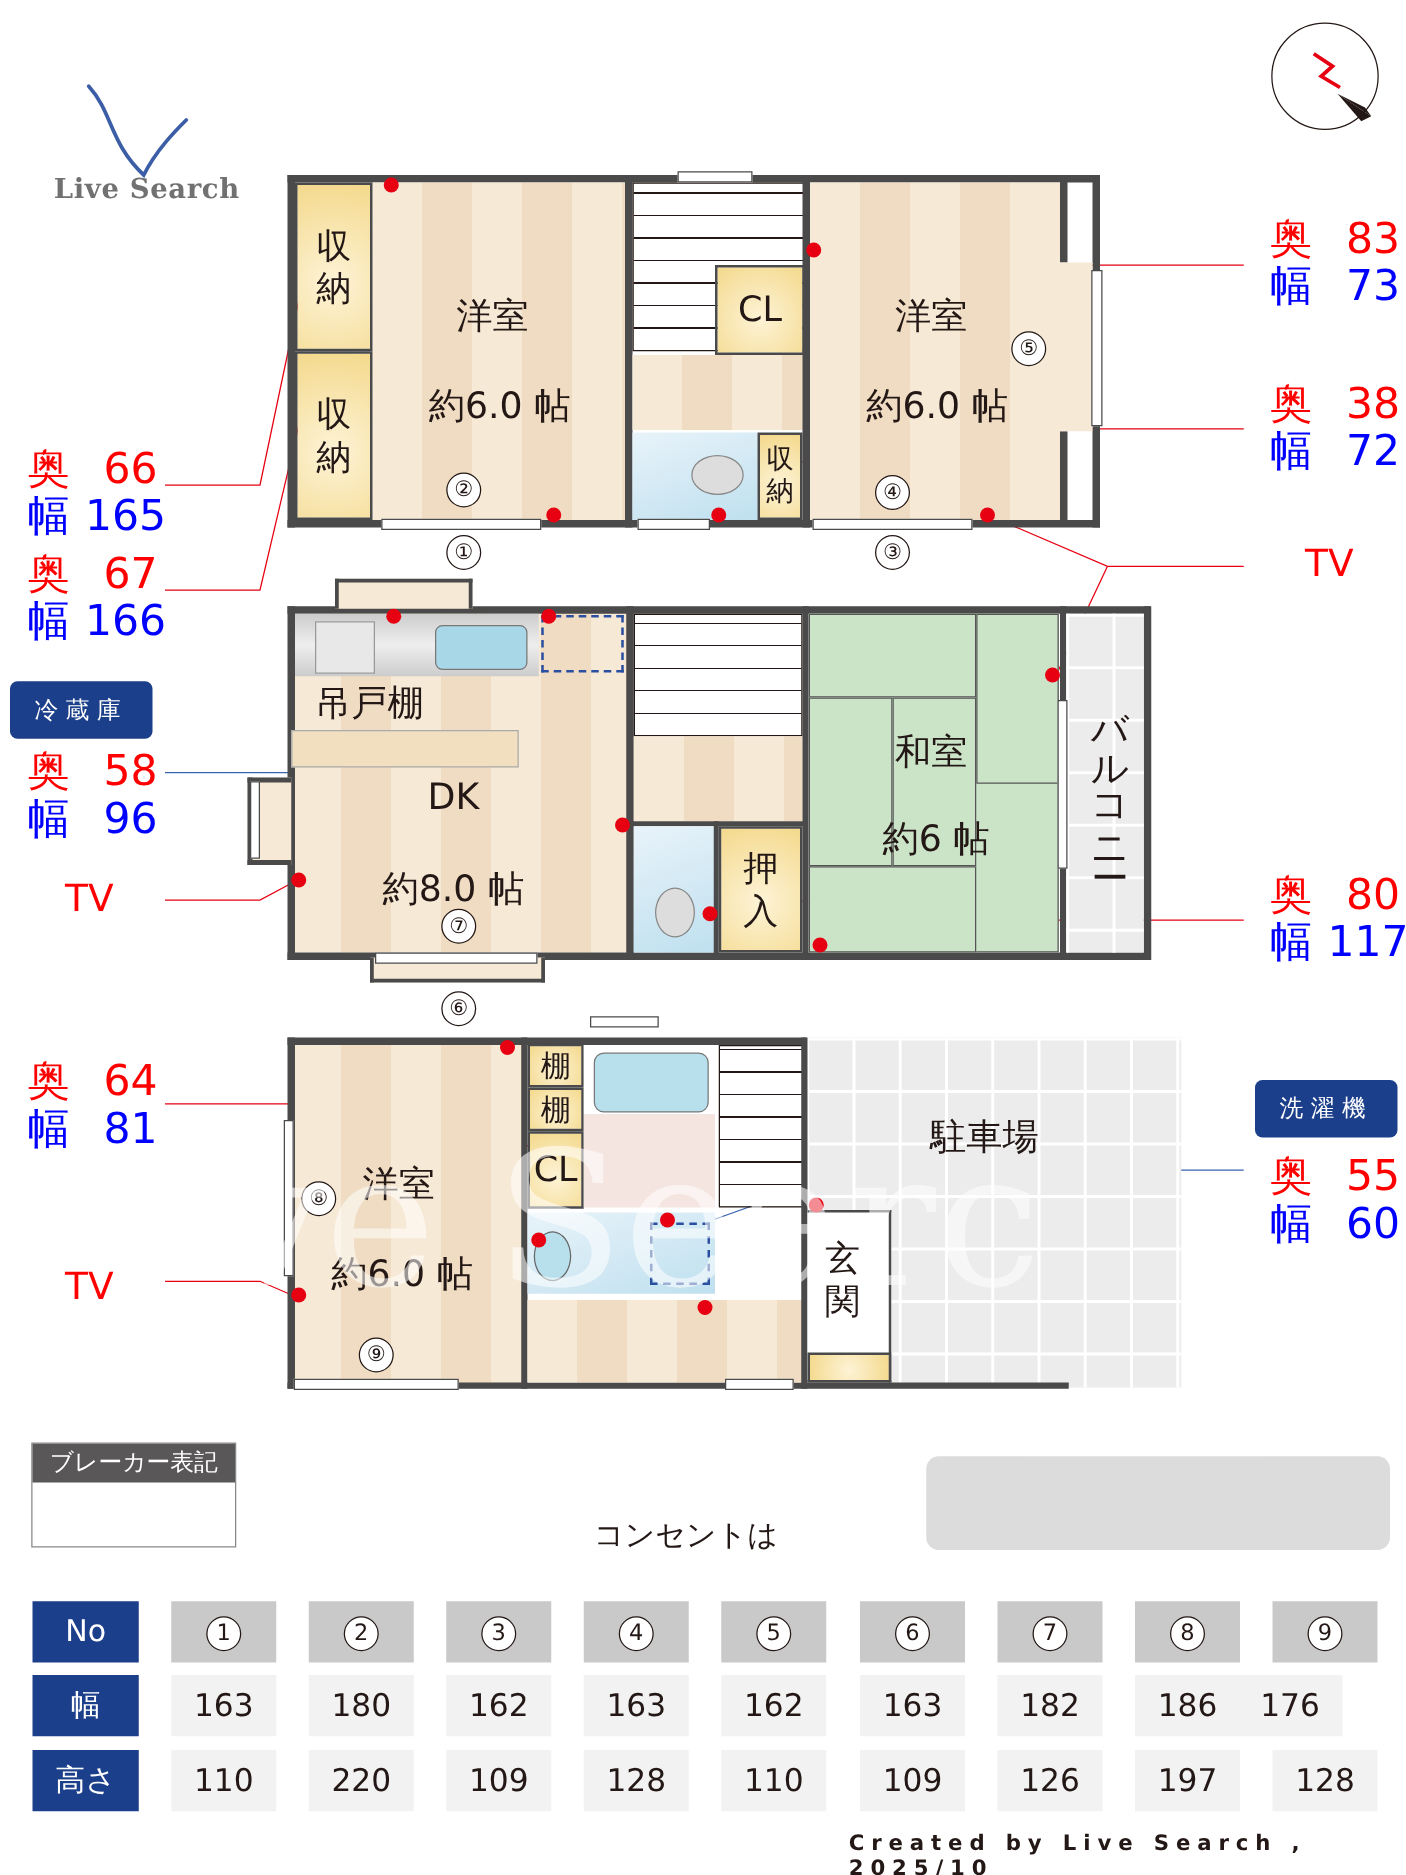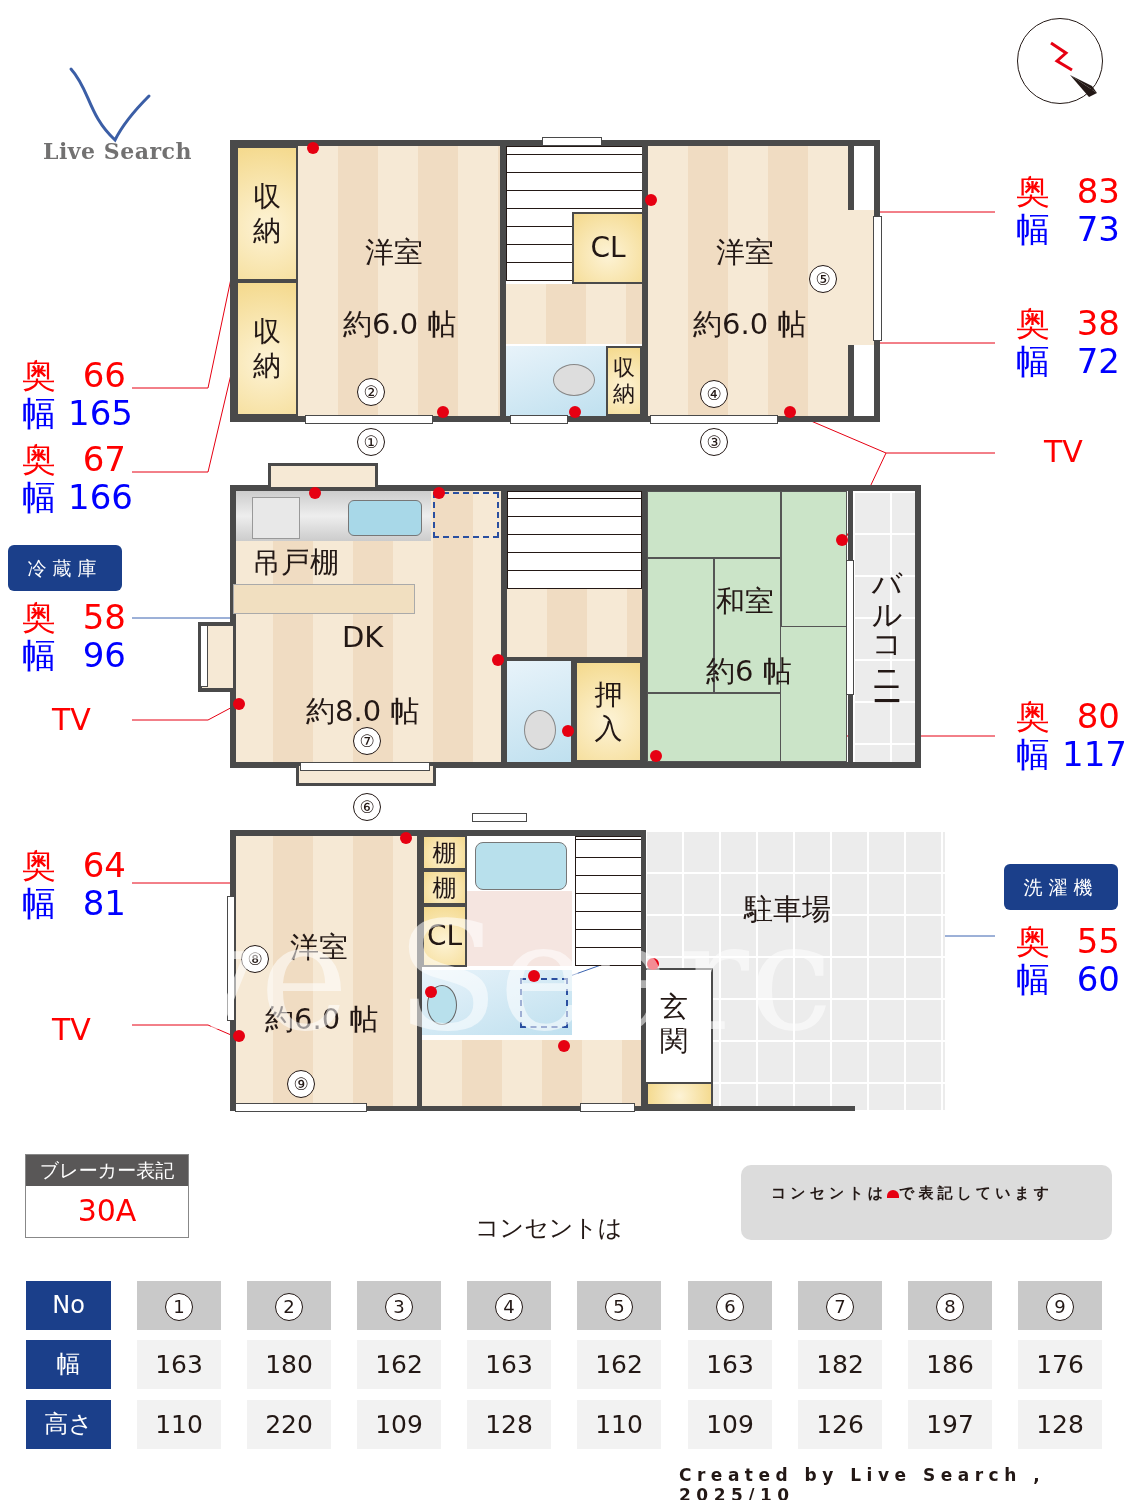--- a/index.html
+++ b/index.html
@@ -268,25 +268,23 @@
   <div><span class="k blue">幅</span><span class="v blue">117</span></div>
 </div>
 <div class="abs badge" style="left:1004px;top:864px;width:114px">洗濯機</div>
 <div class="abs ann" style="left:1016px;top:922px">
   <div><span class="k red">奥</span><span class="v red">55</span></div>
   <div><span class="k blue">幅</span><span class="v blue">60</span></div>
 </div>
 
 <div class="abs breaker">
   <div class="hd">ブレーカー表記</div>
-  <div class="val">30A</div>
 </div>
 
 <div class="abs note">
-  <div><span>コンセントは</span><span class="tri"></span><span>で表記しています</span></div>
 </div>
 
 <div class="abs curtain-title">コンセントは</div>
 <div>
   <div class="tbl-cell tbl-head" style="top:1281px">No</div>
   <div class="tbl-cell tbl-head" style="top:1340px">幅</div>
   <div class="tbl-cell tbl-head" style="top:1400px">高さ</div>
 
   <div class="tbl-cell tbl-no" style="left:137px;top:1281px;width:84px"><span class="circ">1</span></div>
   <div class="tbl-cell tbl-val" style="left:137px;top:1340px;width:84px">163</div>
@@ -314,17 +312,17 @@
 
   <div class="tbl-cell tbl-no" style="left:798px;top:1281px;width:84px"><span class="circ">7</span></div>
   <div class="tbl-cell tbl-val" style="left:798px;top:1340px;width:84px">182</div>
   <div class="tbl-cell tbl-val" style="left:798px;top:1400px;width:84px">126</div>
 
   <div class="tbl-cell tbl-no" style="left:908px;top:1281px;width:84px"><span class="circ">8</span></div>
   <div class="tbl-cell tbl-val" style="left:908px;top:1340px;width:84px">186</div>
   <div class="tbl-cell tbl-val" style="left:908px;top:1400px;width:84px">197</div>
 
   <div class="tbl-cell tbl-no" style="left:1018px;top:1281px;width:84px"><span class="circ">9</span></div>
-  <div class="tbl-cell tbl-val" style="left:1018px;top:1340px;width:84px">176</div>
+  <div class="tbl-cell tbl-val" style="left:990px;top:1340px;width:84px">176</div>
   <div class="tbl-cell tbl-val" style="left:1018px;top:1400px;width:84px">128</div>
 </div>
 
 <div class="abs credit">Created by Live Search , 2025/10</div>
 
 </body></html>

